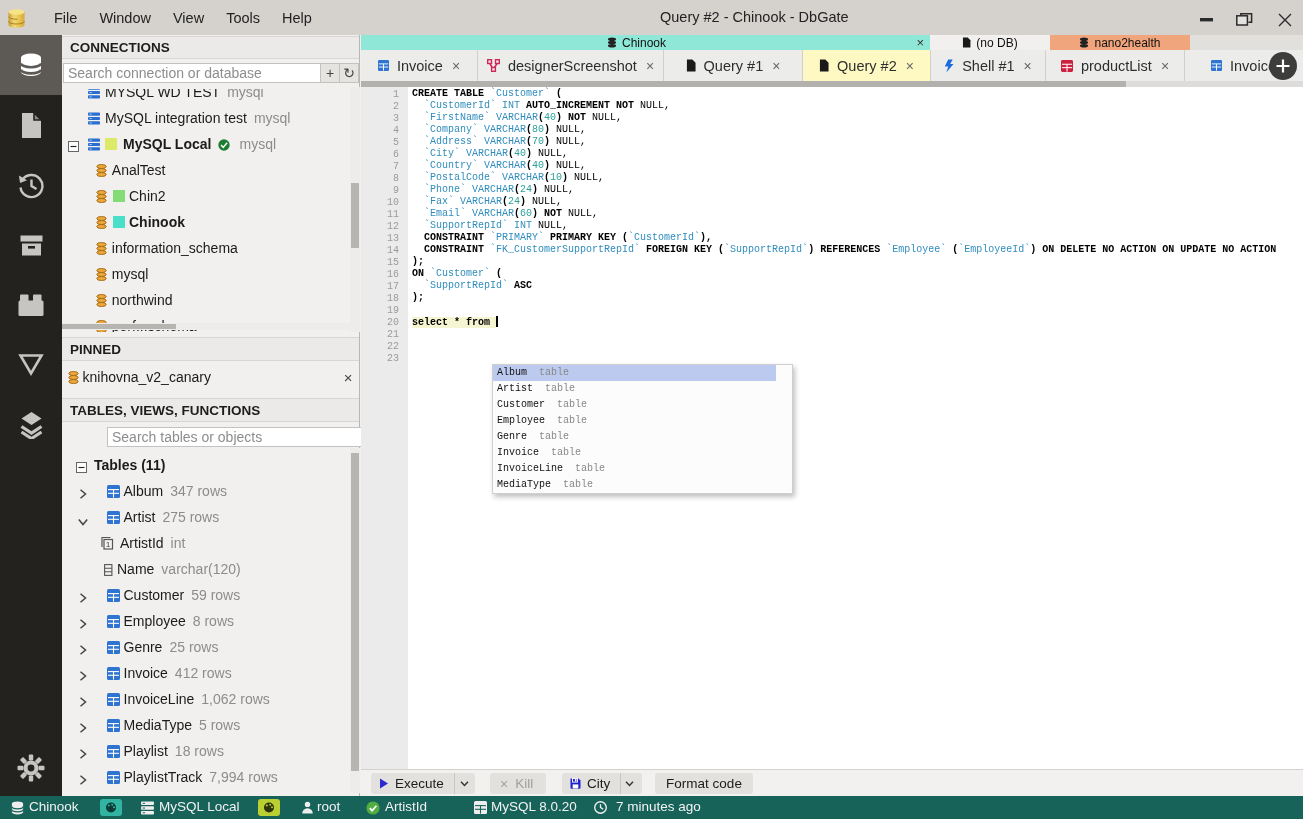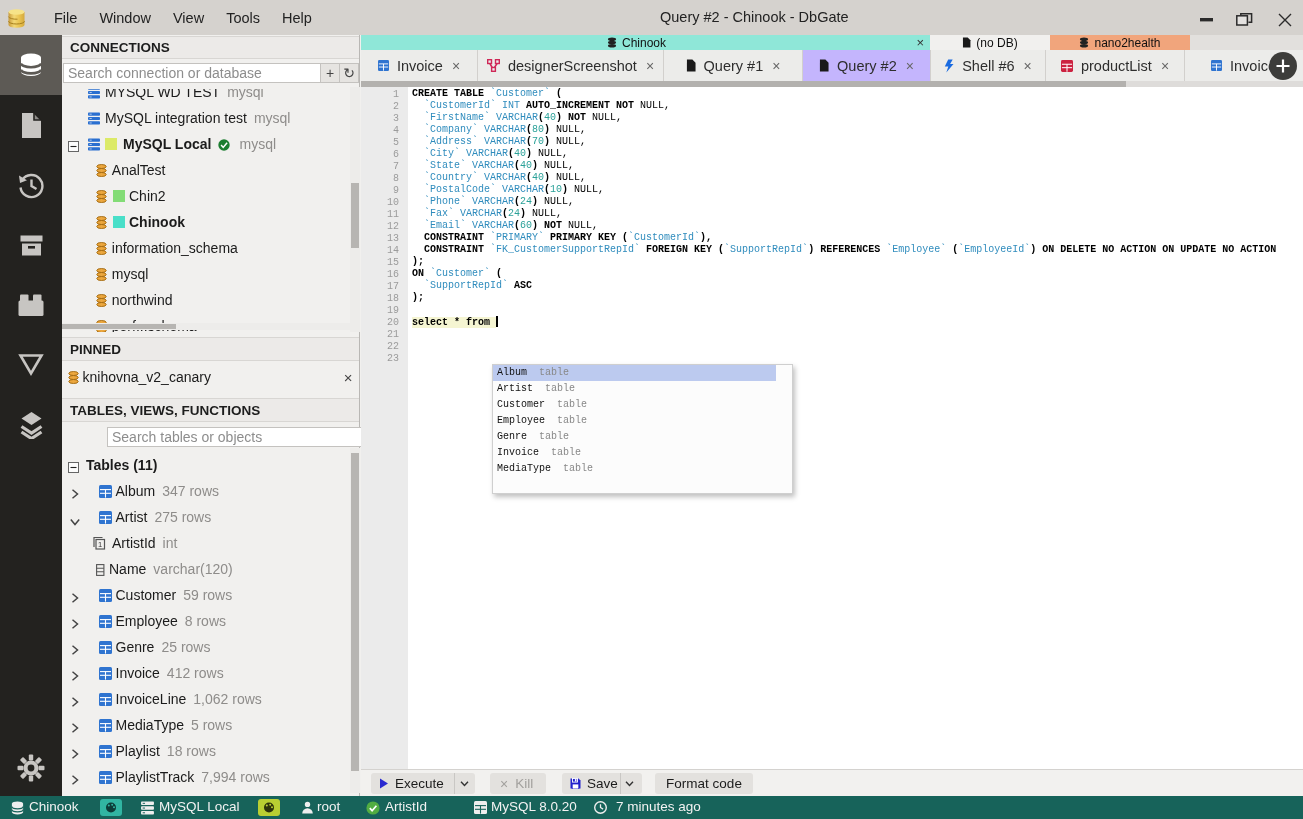--- a/index.html
+++ b/index.html
@@ -34,21 +34,21 @@
 .sbv .thumb { position:absolute; left:1px; width:8px; background:#b7b5b2; }
 .sbh { position:absolute; height:7px; background:#edecea; }
 .sbh .thumb { position:absolute; top:1px; height:5px; background:#b7b5b2; }
 
 
 #main { left:361px; top:35px; width:942px; height:761px; background:#fff; }
 #grouprow { left:0; top:0; width:942px; height:15px; background:#e2e0dd; display:flex; }
 .grp { height:15px; font-size:12px; color:#111; display:flex; align-items:center; justify-content:center; gap:5px; }
 #tabrow { left:0; top:15px; width:942px; height:31px; background:#e8e6e4; display:flex; }
 .tab { height:31px; display:flex; align-items:center; padding:0 10px 0 13px; font-size:14.5px; color:#2e2e2e; border-right:1px solid #d2d0cd; background:#ececea; white-space:nowrap; }
-.tab.active { background:#c4b5fd; }
+.tab.active { background:#fef9c3; }
 .tab .x { color:#666; margin-left:9px; font-size:14px; }
 .tab .ticon { margin-right:8px; display:flex; }
 #tabscroll { left:0; top:46px; width:942px; height:6px; background:#dedcda; }
 #tabscroll .thumb { position:absolute; left:0; top:0; width:765px; height:6px; background:#b3b1ae; }
 
 
 #editor { left:0; top:52px; width:942px; height:682px; background:#fff; font-family:"Liberation Mono", monospace; font-size:10px; }
 #gutter { position:absolute; left:0; top:0; width:47px; height:682px; background:#ebebeb; color:#9b9b9b; text-align:right; line-height:12px; padding:2px 9px 0 0; }
 #code { position:absolute; left:51px; top:1px; line-height:12px; color:#000; }
 #code .ln { white-space:pre; }
@@ -301,21 +301,21 @@
             <ellipse cx="5.5" cy="6.5" rx="4.7" ry="2"></ellipse>
             <ellipse cx="5.5" cy="10.5" rx="4.7" ry="2"></ellipse>
           </g>
         </svg></span>knihovna_v2_canary<span style="position:absolute; right:0; color:#444; font-size:15px;">×</span></div>
   <div class="sechdr" style="top:363px; height:24px;">TABLES, VIEWS, FUNCTIONS</div>
   <div class="searchrow" style="top:389px;margin-left:44px;">
     <div class="searchbox">Search tables or objects</div>
     <div class="sqbtn">+</div>
       <div class="sqbtn">↻</div>
   </div>
-  <div style="position:absolute; top:413px; left:0; width:288px; height:345px; overflow:hidden;">
+  <div style="position:absolute; top:413px; left:8px; width:288px; height:345px; overflow:hidden;">
     <div class="row" style="top:4px; left:0;">
       <span style="position:absolute; left:6px; top:7.5px;"><svg width="11" height="11" viewBox="0 0 11 11">
             <rect x="0.5" y="0.5" width="10" height="10" fill="#fcfcfc" stroke="#666" stroke-width="1"></rect>
             <path d="M2.5 5.5 h6" stroke="#222" stroke-width="1.1"></path>
           </svg></span>
       <span class="b" style="position:absolute; left:24px; top:5px;">Tables (11)</span>
     </div>
     <div class="row" style="top:30px; left:53.5px;"><span style="position:absolute; left:-45px; top:8px;"><svg width="8" height="10" viewBox="0 0 8 10">
             <path d="M1.5 0.8 l5 4.2 -5 4.2" stroke="#444" stroke-width="1.5" fill="none"></path>
           </svg></span><span style="position:absolute; left:-16.5px; top:6.5px;"><svg width="13" height="13" viewBox="0 0 13 13">
@@ -510,21 +510,21 @@
         </span>
       <span>Query #2</span>
         <span class="x">×</span>
     </div>
     <div class="tab" style="width:115px; justify-content:center; padding:0;">
       <span class="ticon">
           <svg width="10" height="14" viewBox="0 0 10 14">
             <path d="M4.2 0.5 h4.5 l-2.6 4.6 h3.4 l-7.2 8.4 2 -6 h-3.5 z" fill="#1a6be0"></path>
           </svg>
         </span>
-      <span>Shell #6</span>
+      <span>Shell #1</span>
         <span class="x">×</span>
     </div>
     <div class="tab" style="width:139px; justify-content:center; padding:0;">
       <span class="ticon">
           <svg width="12" height="12" viewBox="0 0 13 13">
             <rect width="13" height="13" rx="1.5" fill="#cc2240"></rect>
             <g stroke="#fff" stroke-width="1.1" fill="none">
               <path d="M1 4.6 h11"></path>
               <path d="M1 8.3 h11"></path>
               <path d="M6.5 4.6 v8"></path>
@@ -556,42 +556,43 @@
     </div>
   <div id="editor" class="abs">
     <div id="gutter">1<br>2<br>3<br>4<br>5<br>6<br>7<br>8<br>9<br>10<br>11<br>12<br>13<br>14<br>15<br>16<br>17<br>18<br>19<br>20<br>21<br>22<br>23</div>
     <div id="code">
         <div class="ln"><span class="k">CREATE TABLE </span><span class="id">`Customer`</span><span class="k"> (</span></div>
 <div class="ln">  <span class="id">`CustomerId`</span> <span class="id">INT</span> <span class="k">AUTO_INCREMENT NOT</span> NULL,</div>
 <div class="ln">  <span class="id">`FirstName`</span> <span class="id">VARCHAR</span><span class="k">(</span><span class="n">40</span><span class="k">) NOT</span> NULL,</div>
 <div class="ln">  <span class="id">`Company`</span> <span class="id">VARCHAR</span><span class="k">(</span><span class="n">80</span><span class="k">)</span> NULL,</div>
 <div class="ln">  <span class="id">`Address`</span> <span class="id">VARCHAR</span><span class="k">(</span><span class="n">70</span><span class="k">)</span> NULL,</div>
 <div class="ln">  <span class="id">`City`</span> <span class="id">VARCHAR</span><span class="k">(</span><span class="n">40</span><span class="k">)</span> NULL,</div>
-<div class="ln">  <span class="id">`State`</span> <span class="id">VARCHAR</span><span class="k">(</span><span class="n">40</span><span class="k">)</span> NULL,</div>
 <div class="ln">  <span class="id">`Country`</span> <span class="id">VARCHAR</span><span class="k">(</span><span class="n">40</span><span class="k">)</span> NULL,</div>
 <div class="ln">  <span class="id">`PostalCode`</span> <span class="id">VARCHAR</span><span class="k">(</span><span class="n">10</span><span class="k">)</span> NULL,</div>
 <div class="ln">  <span class="id">`Phone`</span> <span class="id">VARCHAR</span><span class="k">(</span><span class="n">24</span><span class="k">)</span> NULL,</div>
 <div class="ln">  <span class="id">`Fax`</span> <span class="id">VARCHAR</span><span class="k">(</span><span class="n">24</span><span class="k">)</span> NULL,</div>
 <div class="ln">  <span class="id">`Email`</span> <span class="id">VARCHAR</span><span class="k">(</span><span class="n">60</span><span class="k">) NOT</span> NULL,</div>
+<div class="ln">  <span class="id">`SupportRepId`</span> <span class="id">INT</span> NULL,</div>
 <div class="ln">  <span class="k">CONSTRAINT</span> <span class="id">`PRIMARY`</span> <span class="k">PRIMARY KEY (</span><span class="id">`CustomerId`</span><span class="k">),</span></div>
 <div class="ln">  <span class="k">CONSTRAINT</span> <span class="id">`FK_CustomerSupportRepId`</span> <span class="k">FOREIGN KEY (</span><span class="id">`SupportRepId`</span><span class="k">) REFERENCES</span> <span class="id">`Employee`</span> <span class="k">(</span><span class="id">`EmployeeId`</span><span class="k">) ON DELETE NO ACTION ON UPDATE NO ACTION</span></div>
 <div class="ln"><span class="k">);</span></div>
 <div class="ln"><span class="k">ON</span> <span class="id">`Customer`</span> <span class="k">(</span></div>
 <div class="ln">  <span class="id">`SupportRepId`</span> <span class="k">ASC</span></div>
 <div class="ln"><span class="k">);</span></div>
 <div class="ln">&nbsp;</div>
 <div class="ln"><span class="hl"><span class="k">select</span> <span class="k">*</span> <span class="k">from</span> </span><span class="cursor"></span></div>
       </div>
     <div id="dropdown">
         <div class="it sel">Album  <span class="t">table</span></div>
 <div class="it">Artist  <span class="t">table</span></div>
 <div class="it">Customer  <span class="t">table</span></div>
 <div class="it">Employee  <span class="t">table</span></div>
 <div class="it">Genre  <span class="t">table</span></div>
 <div class="it">Invoice  <span class="t">table</span></div>
+<div class="it">InvoiceLine  <span class="t">table</span></div>
 <div class="it">MediaType  <span class="t">table</span></div>
       </div>
   </div>
   <div id="toolbar" class="abs" style="position:absolute;">
     <div class="tbtn" style="position:absolute; left:10px; top:3px; width:104px; padding:0;">
       <svg style="margin-left:8px;" width="10" height="11" viewBox="0 0 10 11">
           <path d="M1 0.5 l8 5 -8 5 z" fill="#2a2ad0"></path>
         </svg>
       <span style="margin-left:6px;">Execute</span>
       <span class="sep" style="position:absolute; left:83px; margin:0;"></span>
@@ -603,21 +604,21 @@
       <span style="margin-left:10px; font-size:14px;">×</span>
         <span style="margin-left:7px;">Kill</span>
     </div>
     <div class="tbtn" style="position:absolute; left:201px; top:3px; width:80px; padding:0;">
       <svg style="margin-left:8px;" width="11" height="11" viewBox="0 0 11 11">
           <path d="M0.5 0.5 h8 l2 2 v8 h-10 z" fill="#2222cc"></path>
           <rect x="2.5" y="0.5" width="5" height="3.6" fill="#2222cc" stroke="#fff" stroke-width="0.9"></rect>
           <rect x="4.9" y="1.1" width="1.6" height="2.4" fill="#fff"></rect>
           <rect x="2.2" y="6" width="6.6" height="5" fill="#fff" stroke="#2222cc" stroke-width="0.8"></rect>
         </svg>
-      <span style="margin-left:6px;">Save</span>
+      <span style="margin-left:6px;">City</span>
       <span class="sep" style="position:absolute; left:58px; margin:0;"></span>
       <span style="position:absolute; left:63px; top:8px; line-height:0;"><svg width="9" height="6" viewBox="0 0 9 6">
             <path d="M1 0.8 l3.5 3.6 L8 0.8" stroke="#333" stroke-width="1.4" fill="none"></path>
           </svg></span>
     </div>
     <div class="tbtn" style="position:absolute; left:294px; top:3px; width:98px; padding:8px; justify-content:center;">Format code</div>
   </div>
 </div>
 
 <div id="statusbar" class="abs">

